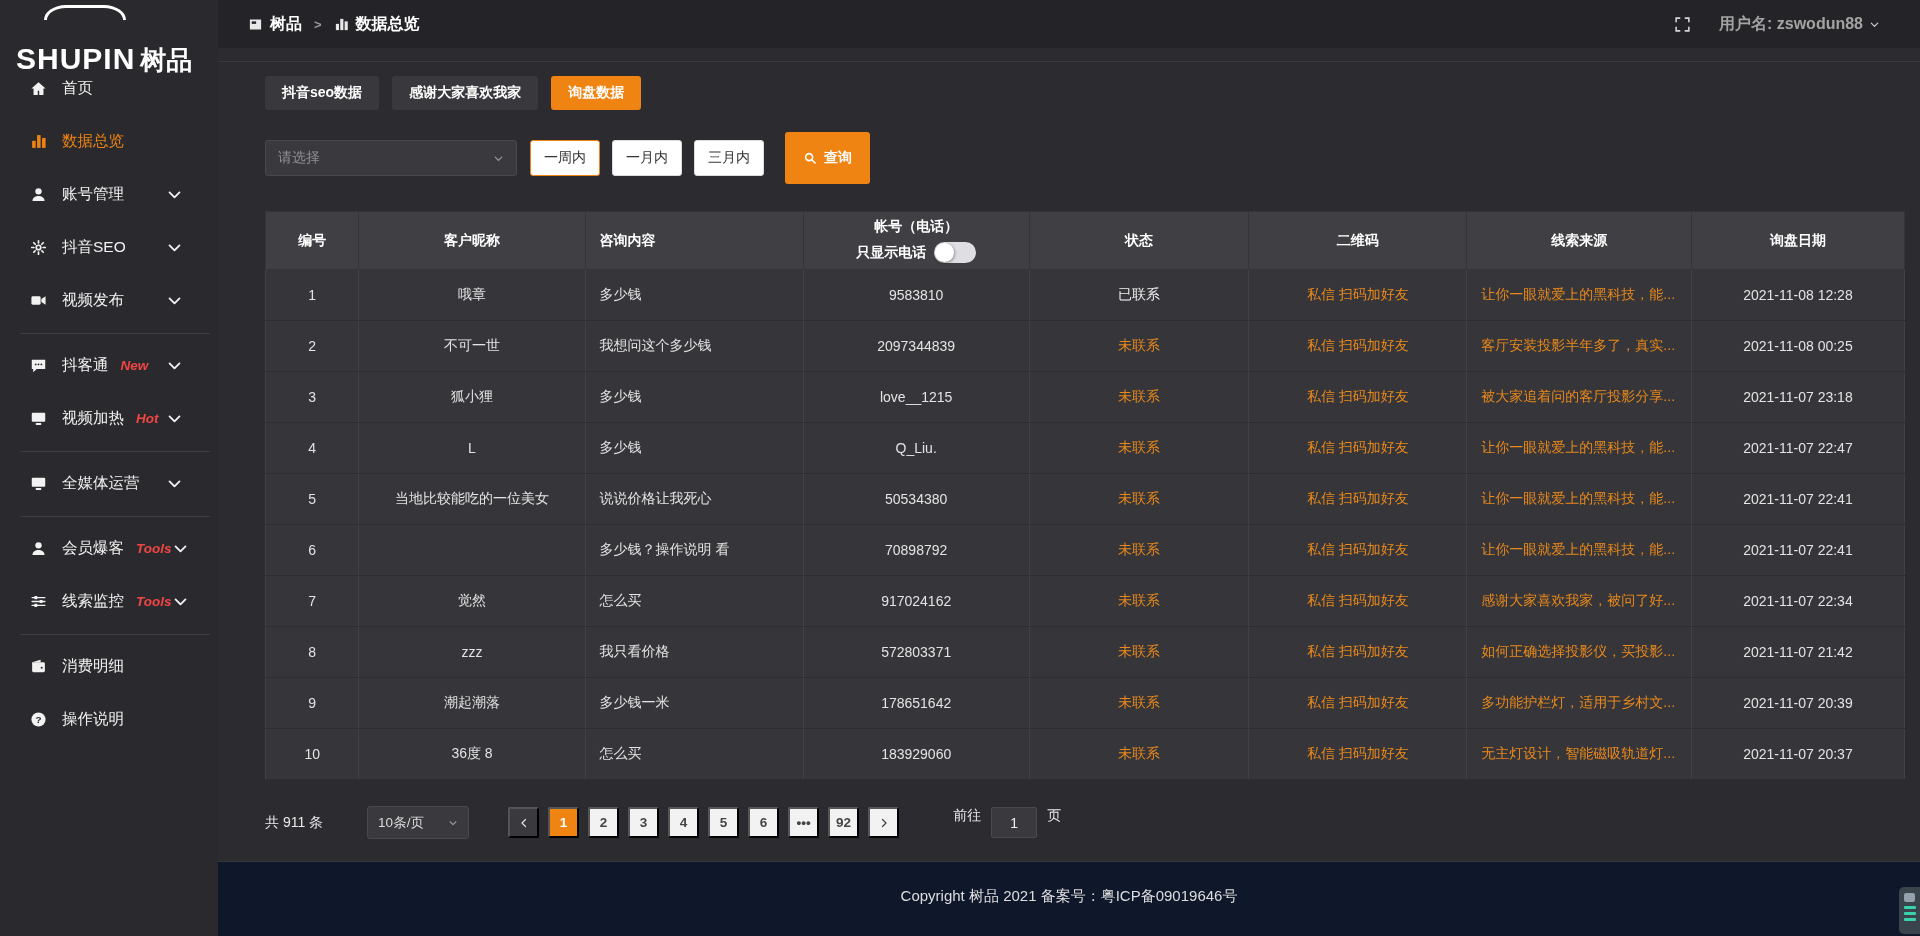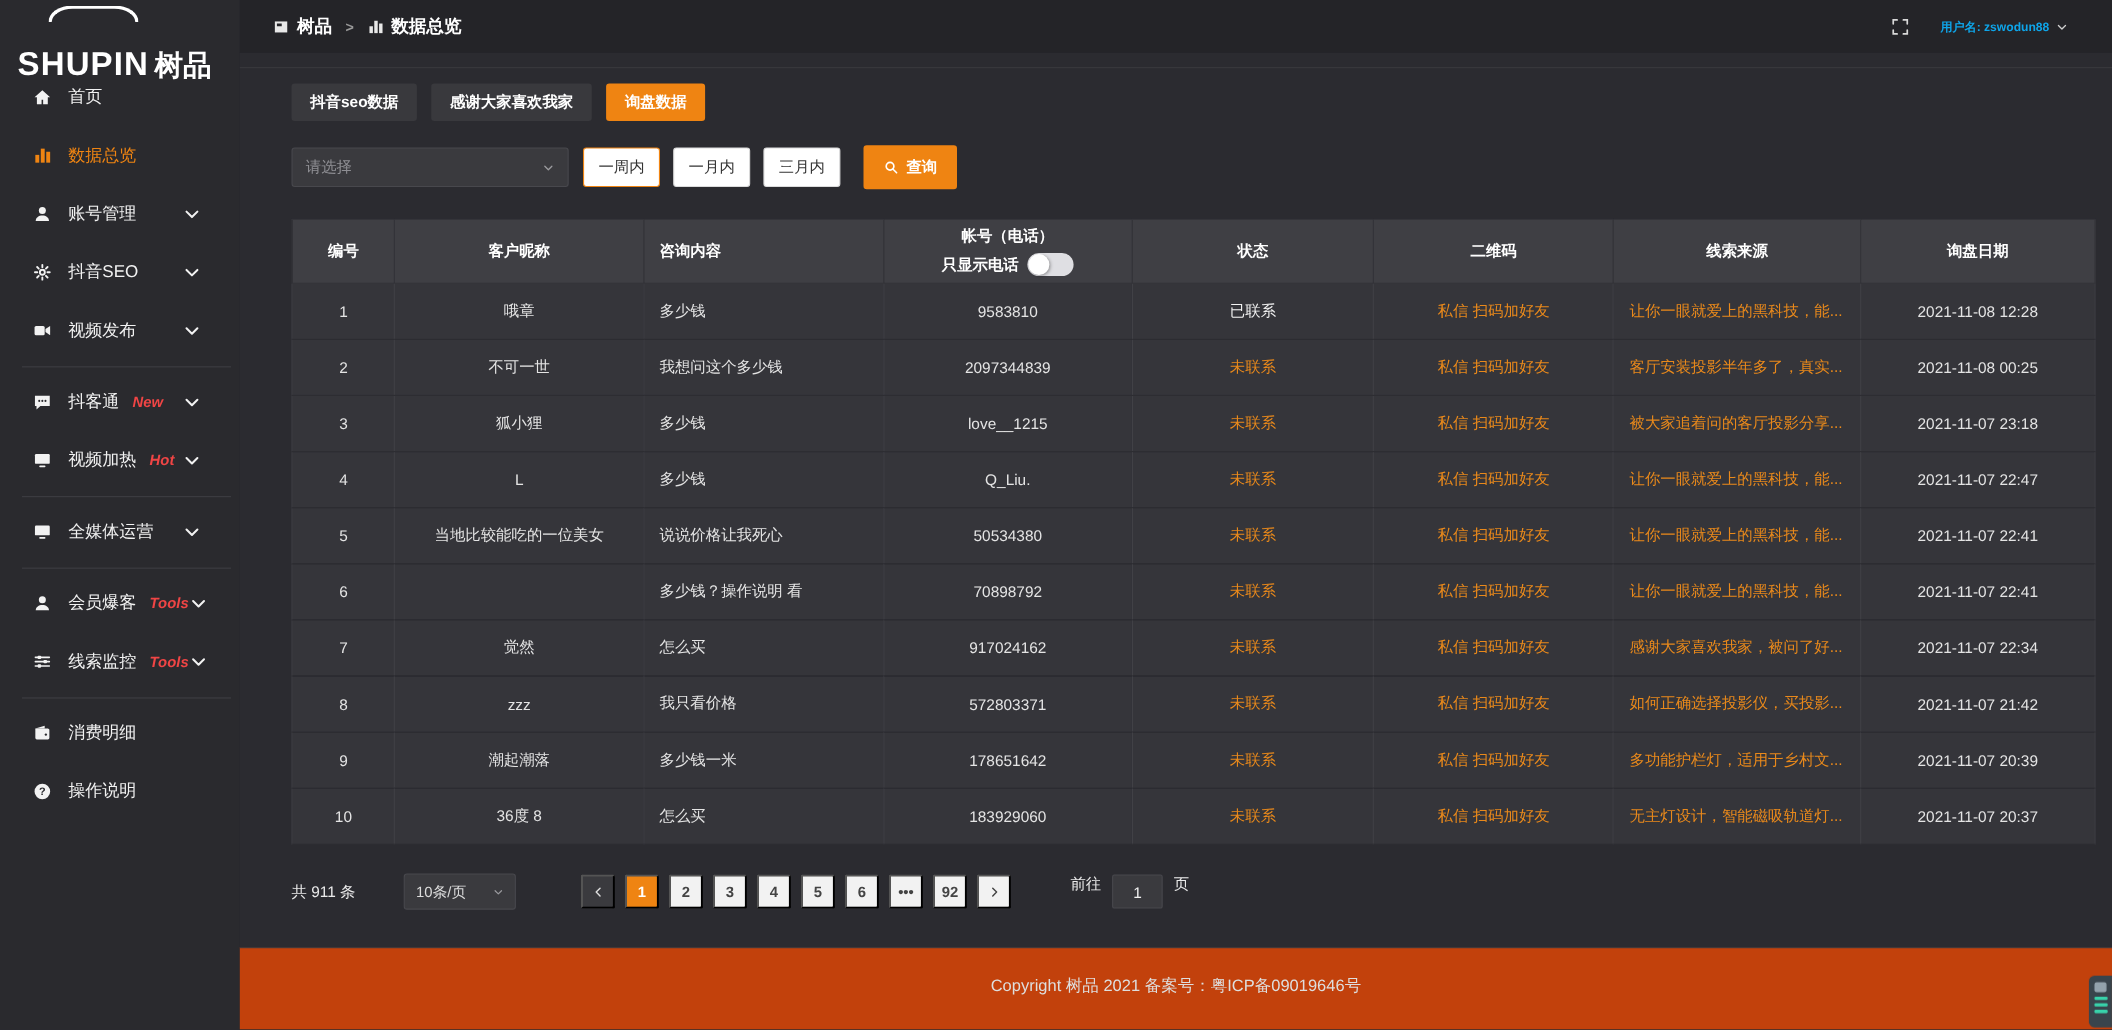--- a/index.html
+++ b/index.html
@@ -29,21 +29,21 @@
 
   
   .main { flex:1; display:flex; flex-direction:column; height:936px; background:#2b2b30; }
   .topbar { height:48px; background:#242428; display:flex; align-items:center; padding:0 40px 0 30px; }
   .breadcrumb { display:flex; align-items:center; }
   .crumb { display:flex; align-items:center; color:#fff; font-size:16px; font-weight:700; cursor:pointer; }
   .crumb .icon { width:15px; height:15px; margin-right:7px; color:#e8e8e8; }
   .crumb-sep { color:#9a9a9a; font-size:13px; margin:0 12px; font-weight:700; }
   .topbar-right { margin-left:auto; display:flex; align-items:center; }
   .fs-icon { width:17px; height:17px; color:#d8d8d8; margin-right:28px; cursor:pointer; }
-  .username { color:#0ea5e9; font-size:11px; font-weight:600; cursor:pointer; }
+  .username { color:#a3a3a3; font-size:16px; font-weight:600; cursor:pointer; }
   .user-arrow { width:11px; height:11px; color:#d0d0d0; margin-left:6px; cursor:pointer; }
   .topbar-rule { border-top:1px solid #39393e; margin-top:13px; }
 
   .content { flex:1; display:flex; flex-direction:column; padding:14px 15px 0 47px; }
 
   
   .tabs { display:flex; }
   .tab-btn { height:34px; padding:0 17px; margin-right:13px; background:#39393d; color:#fff;
     font-size:14px; font-weight:700; border:none; border-radius:3px; display:flex; align-items:center; cursor:pointer; }
   .tab-btn.active { background:var(--accent); }
@@ -51,21 +51,21 @@
   
   .filters { display:flex; align-items:center; margin-top:22px; }
   .select { width:252px; height:36px; background:#3a3a3e; border:1px solid #48484d; border-radius:3px;
     display:flex; align-items:center; justify-content:space-between; padding:0 12px; cursor:pointer; }
   .select-text { color:#8f8f94; font-size:14px; }
   .select .icon { width:11px; height:11px; color:#9a9a9e; }
   .ranges { display:flex; margin-left:13px; }
   .range-btn { height:36px; padding:0 13px; margin-right:12px; background:#fff; color:#333;
     font-size:14px; border:1px solid #dcdcdc; border-radius:3px; display:flex; align-items:center; cursor:pointer; }
   .range-btn.active { border:1px solid var(--accent); }
-  .search-btn { height:40px; padding:0 18px; margin-left:9px; background:var(--accent); color:#fff;
+  .search-btn { height:52px; padding:0 18px; margin-left:9px; background:var(--accent); color:#fff;
     font-size:14px; font-weight:700; border:none; border-radius:3px; display:flex; align-items:center; cursor:pointer; }
   .search-btn .icon { width:14px; height:14px; margin-right:7px; color:#fff; }
 
   
   .table-wrap { margin-top:27px; }
   table { width:100%; border-collapse:collapse; table-layout:fixed; }
   thead th { background:#3f3f44; height:58px; color:#fff; font-size:14px; font-weight:700;
     border:1px solid #343439; padding:0 14px; }
   tbody td { background:#35353a; height:51px; color:#e4e4e4; font-size:14px;
     border:1px solid; border-color:#2d2d32 #414146; padding:0 14px;
@@ -78,36 +78,36 @@
   .toggle { width:42px; height:21px; border-radius:11px; background:#dfdfe3; position:relative;
     margin-left:8px; cursor:pointer; display:inline-block; }
   .toggle-knob { position:absolute; left:1px; top:1px; width:19px; height:19px; border-radius:50%;
     background:#fff; box-shadow:1px 1px 3px rgba(0,0,0,.35); }
 
   
   .pagination { display:flex; align-items:center; margin-top:26px; font-size:14px; color:#eaeaea;gap:27px; }
   .pg-total { margin-right:17px; }
   .pg-select { width:102px; height:33px; background:#3a3a3e; border:1px solid #48484d; border-radius:3px;
     display:flex; align-items:center; justify-content:space-between; padding:0 10px;
-    color:#dcdcdc; font-size:13.5px; margin-right:32px; cursor:pointer; }
+    color:#dcdcdc; font-size:13.5px; margin-right:12px; cursor:pointer; }
   .pg-select .icon { width:10px; height:10px; color:#9a9a9e; }
   .pages { display:flex; align-items:center; }
   .page-btn { min-width:31px; height:31px; padding:0 6px; margin-right:9px; border-radius:2px;
     display:flex; align-items:center; justify-content:center; background:#f2f2f2; color:#444;
     font-size:13.5px; font-weight:700; cursor:pointer; }
   .page-btn.active { background:var(--accent); color:#fff; }
   .page-btn.dark { background:#3a3a3e; color:#dcdcdc; }
   .page-btn .icon { width:12px; height:12px; }
   .pg-goto { display:flex; align-items:flex-start; margin-left:18px; }
   .goto-input { width:46px; height:31px; background:#3a3a3e; border:1px solid #48484d; border-radius:2px;
     color:#f0f0f0; text-align:center; font-size:14px; margin:0 10px; outline:none;
     font-family:inherit; }
 
   
-  .footer { margin:auto -15px 0 -47px; border-top:1px solid #37373c; background:#c2410c;
+  .footer { margin:auto -15px 0 -47px; border-top:1px solid #37373c; background:#0f172a;
     text-align:center; padding:25px 0 30px; color:#dedede; font-size:15px; }
 
   
   .float-widget { position:fixed; right:0; bottom:2px; width:21px; height:47px; background:#39444c;
     border-radius:5px 0 0 5px; padding-top:6px; cursor:pointer; }
   .fw-cap { width:11px; height:9px; background:#93a2ac; border-radius:2px; margin:0 auto 4px; }
   .fw-line { width:12px; height:2.5px; background:#38d3ab; border-radius:1px; margin:3.5px auto 0; }
 </style>
 </head>
 <body>

